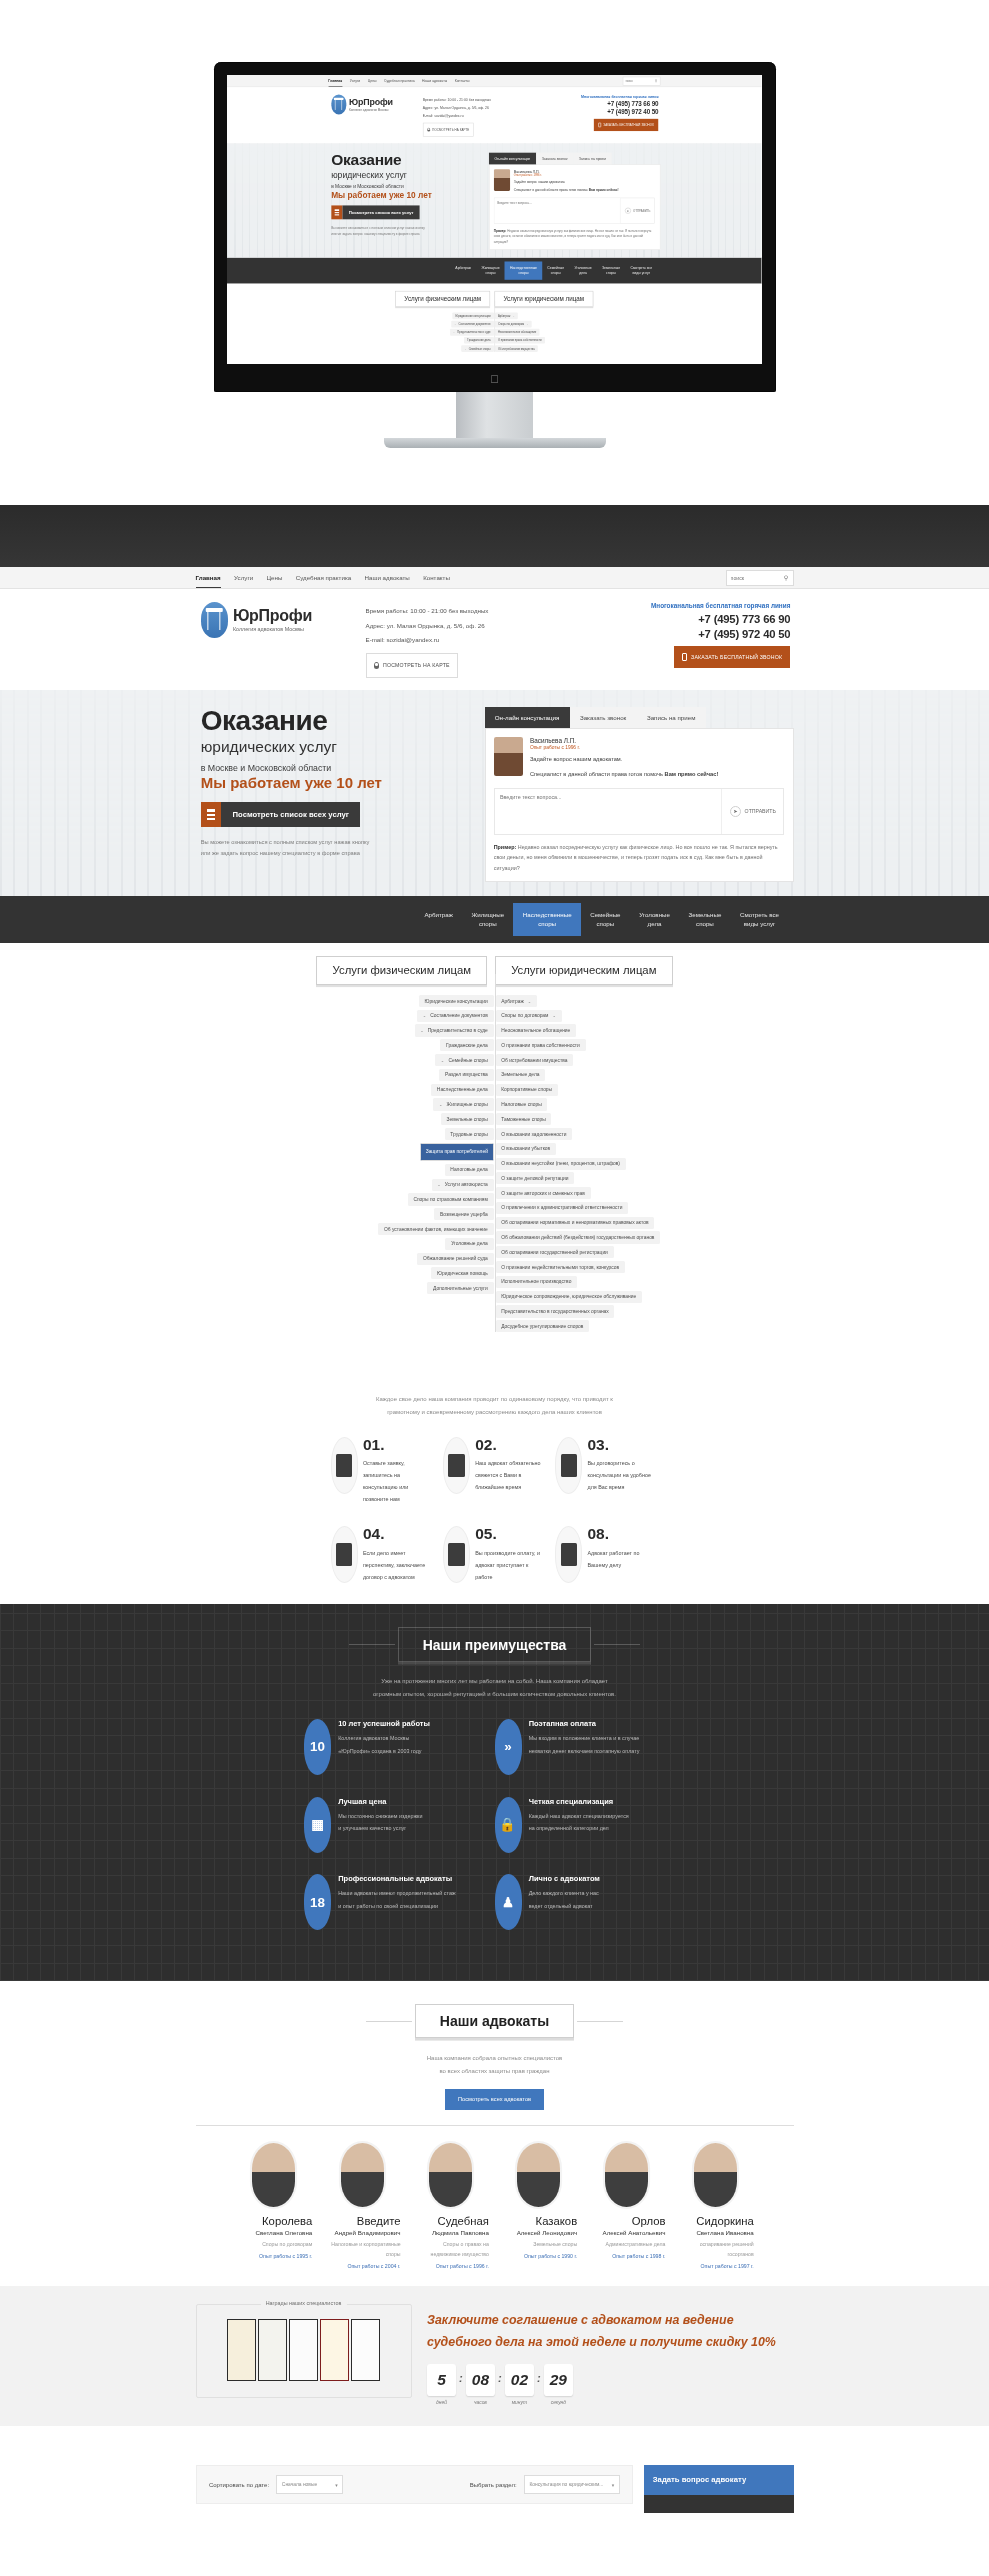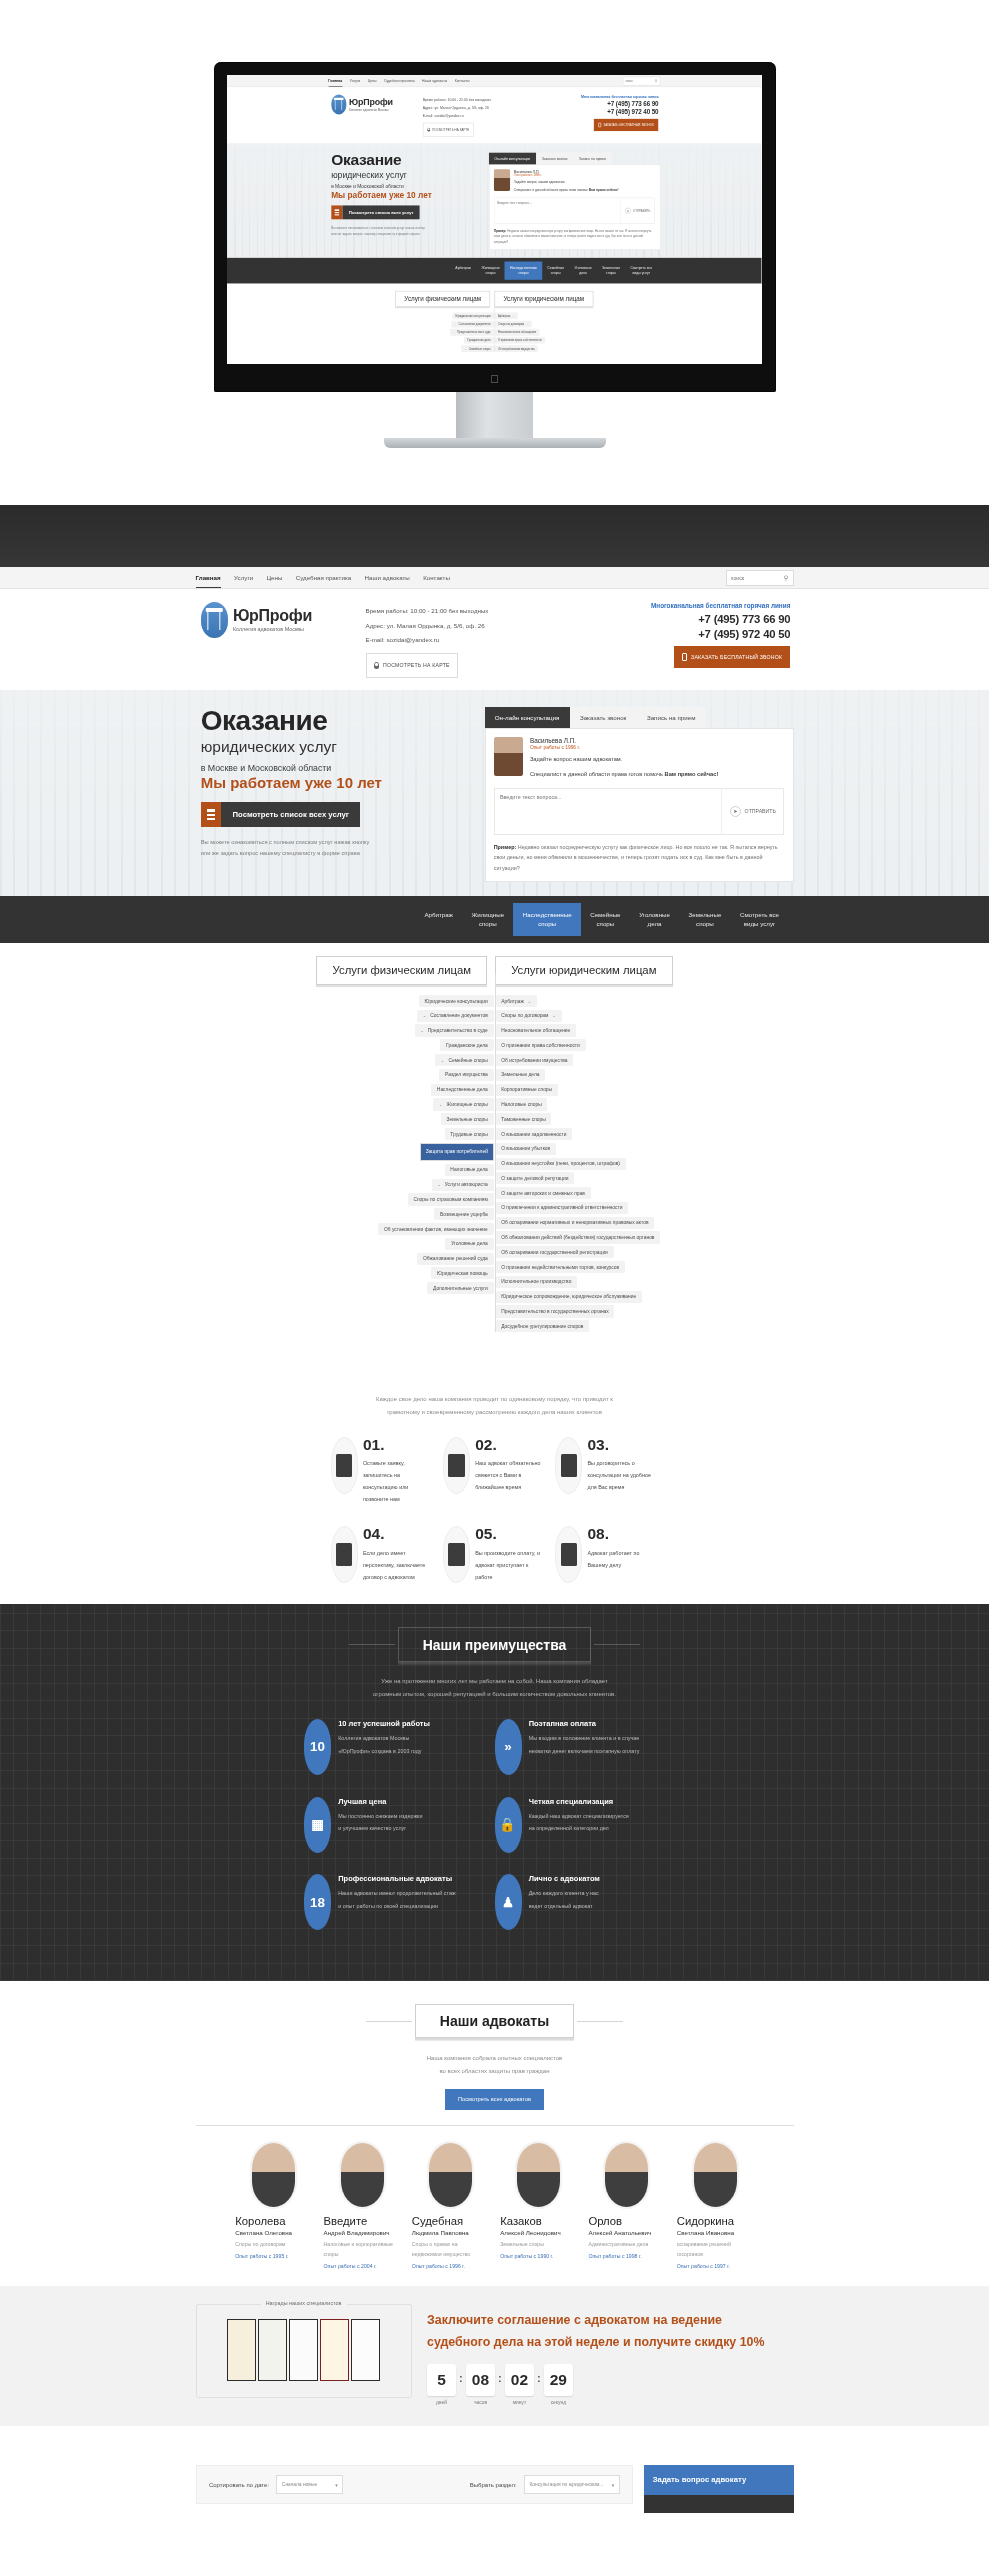--- a/index.html
+++ b/index.html
@@ -154,39 +154,39 @@
      display:flex; align-items:center; justify-content:center; color:#fff; font-size:13.4px; font-weight:bold;}
   .adv-h { font-size:7.5px; font-weight:bold; color:#fff;}
   .adv-p { font-size:5.4px; color:#bdbdbd; line-height:2.3; margin-top:4.1px;}
 
   
   .lawyers { padding:23px 0 17.5px 0; background:#fff;}
   .btn-blue { display:block; margin:11.3px auto 0 auto; background:#4077bd; color:#fff; border:0; cursor:pointer;
      font-size:5.7px; padding:7.2px 13.4px;}
   .hr { height:0.5px; background:#ddd; margin:15.5px auto 0 auto; width:598px;}
   .law-grid { display:flex; justify-content:center; gap:11.3px; margin-top:17.5px;}
-  .law { width:77px;}
+  .law { width:77px;text-align:right;}
   .law .ph { width:43px; height:64px; border-radius:50%/40%; margin:0 auto;
      background:linear-gradient(180deg,#d8bda4 0 46%,#3e3e3e 46% 100%); box-shadow:0 0 0 2.1px #f3f3f3;}
   .law .fam { font-size:11.3px; color:#232323; margin-top:8.2px;}
   .law .fio { font-size:6.2px; color:#333; margin-top:1.5px;}
   .law .spec { font-size:5.2px; color:#9a9a9a; margin-top:4.1px; line-height:1.9;}
   .law .exp { font-size:5.2px; color:#3c6fb5; margin-top:3.1px;}
 
   
   .promo { background:#f2f2f2; padding:17.5px 0 20.6px 0;}
   .promo .wrap { display:flex; gap:15.5px; align-items:flex-start;}
   .awards { border:0.5px solid #e0e0e0; border-radius:2.1px; padding:11.3px 13.4px 15.5px 13.4px; width:216px; position:relative; background:#f2f2f2;}
   .awards-cap { position:absolute; top:-4.6px; left:50%; transform:translateX(-50%); background:#f2f2f2; padding:0 5.2px;
      font-size:5.4px; color:#6d6d6d; white-space:nowrap;}
   .awards-row { display:flex; gap:2.1px; justify-content:center; margin-top:3.1px;}
   .cert { width:29px; height:62px; border:1.5px solid #2b2b2b; background:#f6efdc;}
   .cert:nth-child(2){background:#f3f3ee;} .cert:nth-child(3){background:#fbfbfb;}
   .cert:nth-child(4){background:#fdf6e4;border-color:#7d1d1d;} .cert:nth-child(5){background:#fcfcfc;}
-  .promo-right { flex:1; padding-top:5.2px;}
+  .promo-right { flex:1; padding-top:5.2px;font-style:italic;}
   .promo-h { font-size:12.4px; line-height:1.8; color:#2b2b2b; font-weight:bold;}
   .promo-h span { color:#b3501a;}
   .counter { display:flex; align-items:flex-start; gap:3.1px; margin-top:10.3px;}
   .cbox { text-align:center;}
   .cbox .v { background:#fff; border-radius:3.1px; box-shadow:0 1px 1.5px rgba(0,0,0,.12);
      min-width:29px; padding:7.2px 5.2px; font-size:15.5px; font-weight:bold; color:#2b2b2b;}
   .cbox .l { font-size:4.9px; color:#7b7b7b; margin-top:4.1px;}
   .colon { font-size:11.3px; font-weight:bold; color:#5a5a5a; padding-top:8.2px;}
 
   

